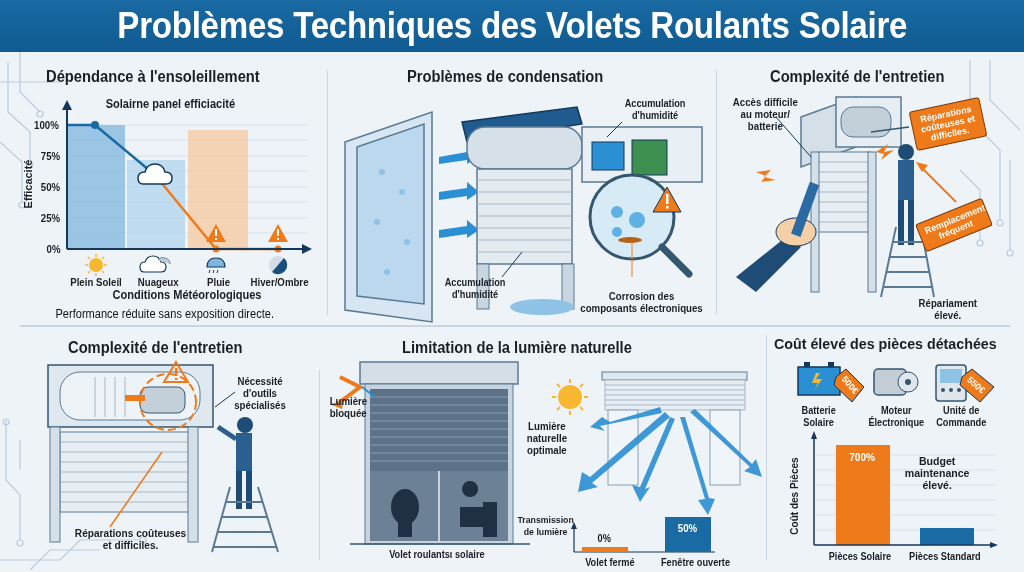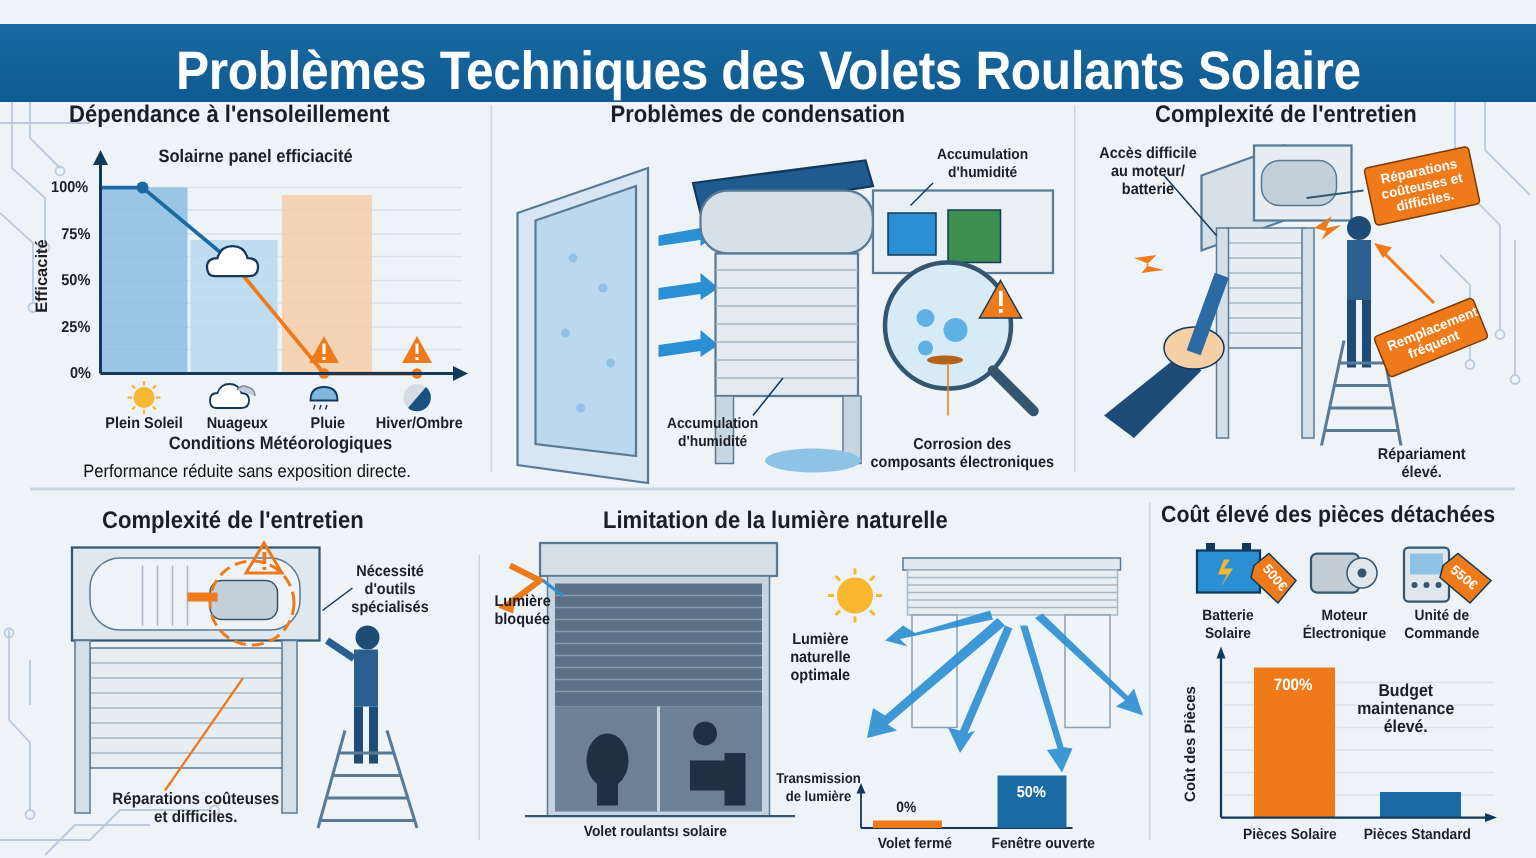--- a/index.html
+++ b/index.html
@@ -1,17 +1,17 @@
 <!DOCTYPE html>
 <html><head>
 <meta charset="utf-8">
 <style>
   * { box-sizing: border-box; margin: 0; padding: 0; }
   body { width: 1024px; height: 572px; overflow: hidden; background: #eef3f8; font-family: "Liberation Sans", sans-serif; color: #1b1f24; position: relative; }
-  .header { position: absolute; left: 0; top: 16px; width: 1024px; height: 52px; background: linear-gradient(#1a6aa3, #0f5a90); display: flex; align-items: flex-end; justify-content: center; }
+  .header { position: absolute; left: 0; top: 0; width: 1024px; height: 52px; background: linear-gradient(#1a6aa3, #0f5a90); display: flex; align-items: center; justify-content: center; }
   .header h1 { color: #fff; font-size: 36px; font-weight: bold; letter-spacing: -0.3px; transform: scaleX(0.92); }
   .panel { position: absolute; }
   .ptitle { position: absolute; font-weight: bold; font-size: 16px; color: #1b1f24; white-space: nowrap; transform: scaleX(0.92); transform-origin: left; }
   .lbl { position: absolute; font-weight: bold; font-size: 10.5px; color: #1b1f24; line-height: 12px; text-align: center; white-space: nowrap; transform: scaleX(0.92); }
   .divider-h { position: absolute; height: 2px; background: #c9d6e2; }
   .divider-v { position: absolute; width: 1px; background: #c9d6e2; }
   .orange-tag { position: absolute; background: #ef7a1a; color: #fff; font-size: 9px; font-weight: bold; text-align: center; line-height: 10px; border-radius: 3px; padding: 4px 6px; border: 1.5px solid #7a3a07; }
   svg { position: absolute; overflow: visible; }
   .circuit { position: absolute; }
 </style>

